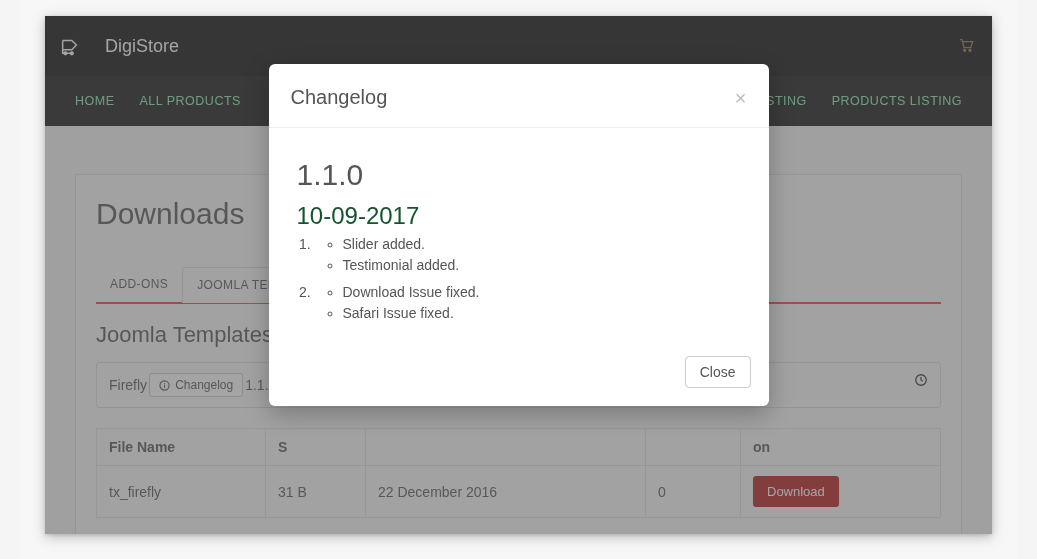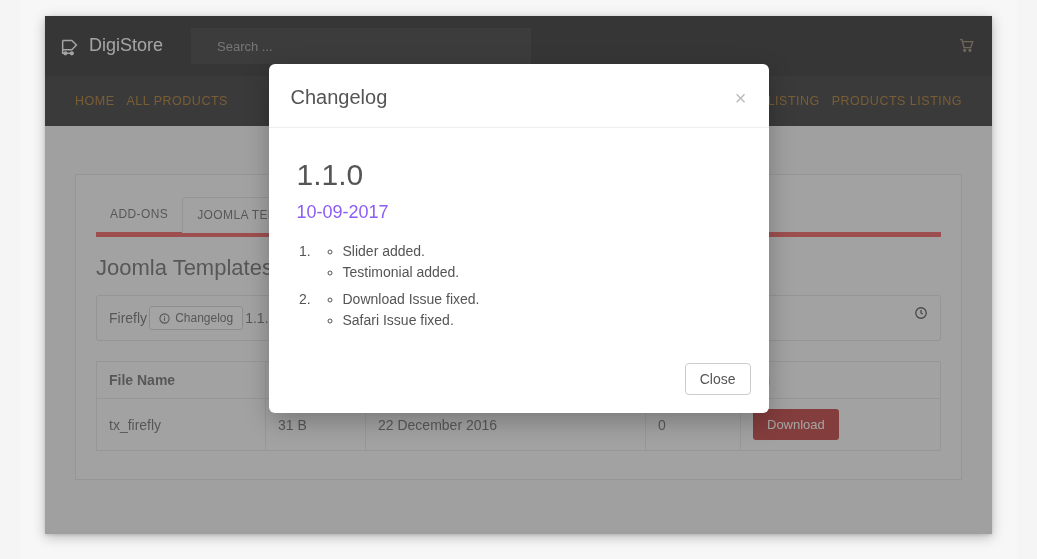--- a/index.html
+++ b/index.html
@@ -30,21 +30,21 @@
 
   
   .topbar {
     background: #0c0c0c;
     color: #fff;
     height: 60px;
     display: flex;
     align-items: center;
     padding: 0 10px 0 10px;
   }
-  .brand { display: flex; align-items: flex-start; gap: 8px; padding-left: 4px; }
+  .brand { display: flex; align-items: center; gap: 24px; padding-left: 4px; }
   .brand span { font-size: 18px; }
   .search-wrap {
     margin-left: 28px;
     background: #1a1a1a;
     height: 36px;
     width: 340px;
     display: flex;
     align-items: center;
     padding: 0 26px;
     color: #9a9a9a;
@@ -57,22 +57,22 @@
     font-size: 14px;
     opacity: 0.7;
   }
 
   .navbar {
     background: #151515;
     height: 50px;
     display: flex;
     align-items: center;
     padding: 0 30px;
-    gap: 12px;
-    color: #a16207;
+    gap: 25px;
+    color: #86efac;
     font-size: 12.5px;
     letter-spacing: .5px;
   }
   .navbar .mi { cursor: pointer; white-space: nowrap; }
   .navbar .spacer { flex: 1; }
 
   
   .page {
     padding: 48px 30px 20px 30px;
   }
@@ -85,21 +85,21 @@
     font-size: 30px;
     font-weight: 400;
     color: #555;
     margin-bottom: 36px;
   }
   .tabs {
     display: flex;
     font-size: 12px;
     letter-spacing: .4px;
     color: #555;
-    border-bottom: 5px solid #ef4444;
+    border-bottom: 2px solid #ef4444;
     margin-bottom: 18px;
   }
   .tab {
     padding: 10px 14px;
     cursor: pointer;
   }
   .tab.active {
     border: 1px solid #ddd;
     border-bottom: 1px solid #fbfbfb;
     margin-bottom: -1px;
@@ -198,22 +198,22 @@
     line-height: 1;
   }
   .modal-body {
     padding: 30px 28px 12px 28px;
   }
   .modal-body .ver {
     font-size: 30px; font-weight: 400; color: #555;
     margin-bottom: 10px;
   }
   .modal-body .date {
-    font-size: 18px; font-weight: 400; color: #8b5cf6;
-    margin-bottom: 18px;
+    font-size: 24px; font-weight: 400; color: #14532d;
+    margin-bottom: 4px;
   }
   .modal-body ol {
     padding-left: 18px;
     font-size: 14px;
     line-height: 1.5;
   }
   .modal-body ol > li { margin-bottom: 6px; }
   .modal-body ul {
     list-style: circle;
     padding-left: 28px;
@@ -242,42 +242,40 @@
     <div class="topbar">
       <div class="brand">
         <svg width="22" height="22" viewBox="0 0 24 24" fill="none" stroke="#fff" stroke-width="1.6">
           <path d="M4 6 L4 20 L14 20"></path>
           <path d="M4 6 L14 6 L19 11 L14 16 L4 16"></path>
           <circle cx="14" cy="20" r="1.5" fill="#fff"></circle>
           <circle cx="7" cy="20" r="1.5" fill="#fff"></circle>
         </svg>
         <span>DigiStore</span>
       </div>
-      <div class="search-wrap">
-        <span>Search ...</span>
-      </div>
       <div class="cart-icon">
         <svg width="16" height="16" viewBox="0 0 24 24" fill="none" stroke="#bfa67a" stroke-width="2">
           <path d="M3 4h3l3 12h10l3-9H7"></path>
           <circle cx="10" cy="20" r="1.5" fill="#bfa67a"></circle>
           <circle cx="18" cy="20" r="1.5" fill="#bfa67a"></circle>
         </svg>
       </div>
     </div>
 
     <div class="navbar">
       <span class="mi">HOME</span>
       <span class="mi">ALL PRODUCTS</span>
       <span class="spacer"></span>
       <span class="mi">CATEGORIES LISTING</span>
       <span class="mi">PRODUCTS LISTING</span>
     </div>
 
     <div class="page">
       <div class="panel">
+        <div class="h1">Downloads</div>
 
         <div class="tabs">
           <div class="tab">ADD-ONS</div>
           <div class="tab active">JOOMLA TEMPLATES</div>
         </div>
 
         <div class="h2">Joomla Templates</div>
 
         <div class="item-head">
           <span>Firefly</span>

